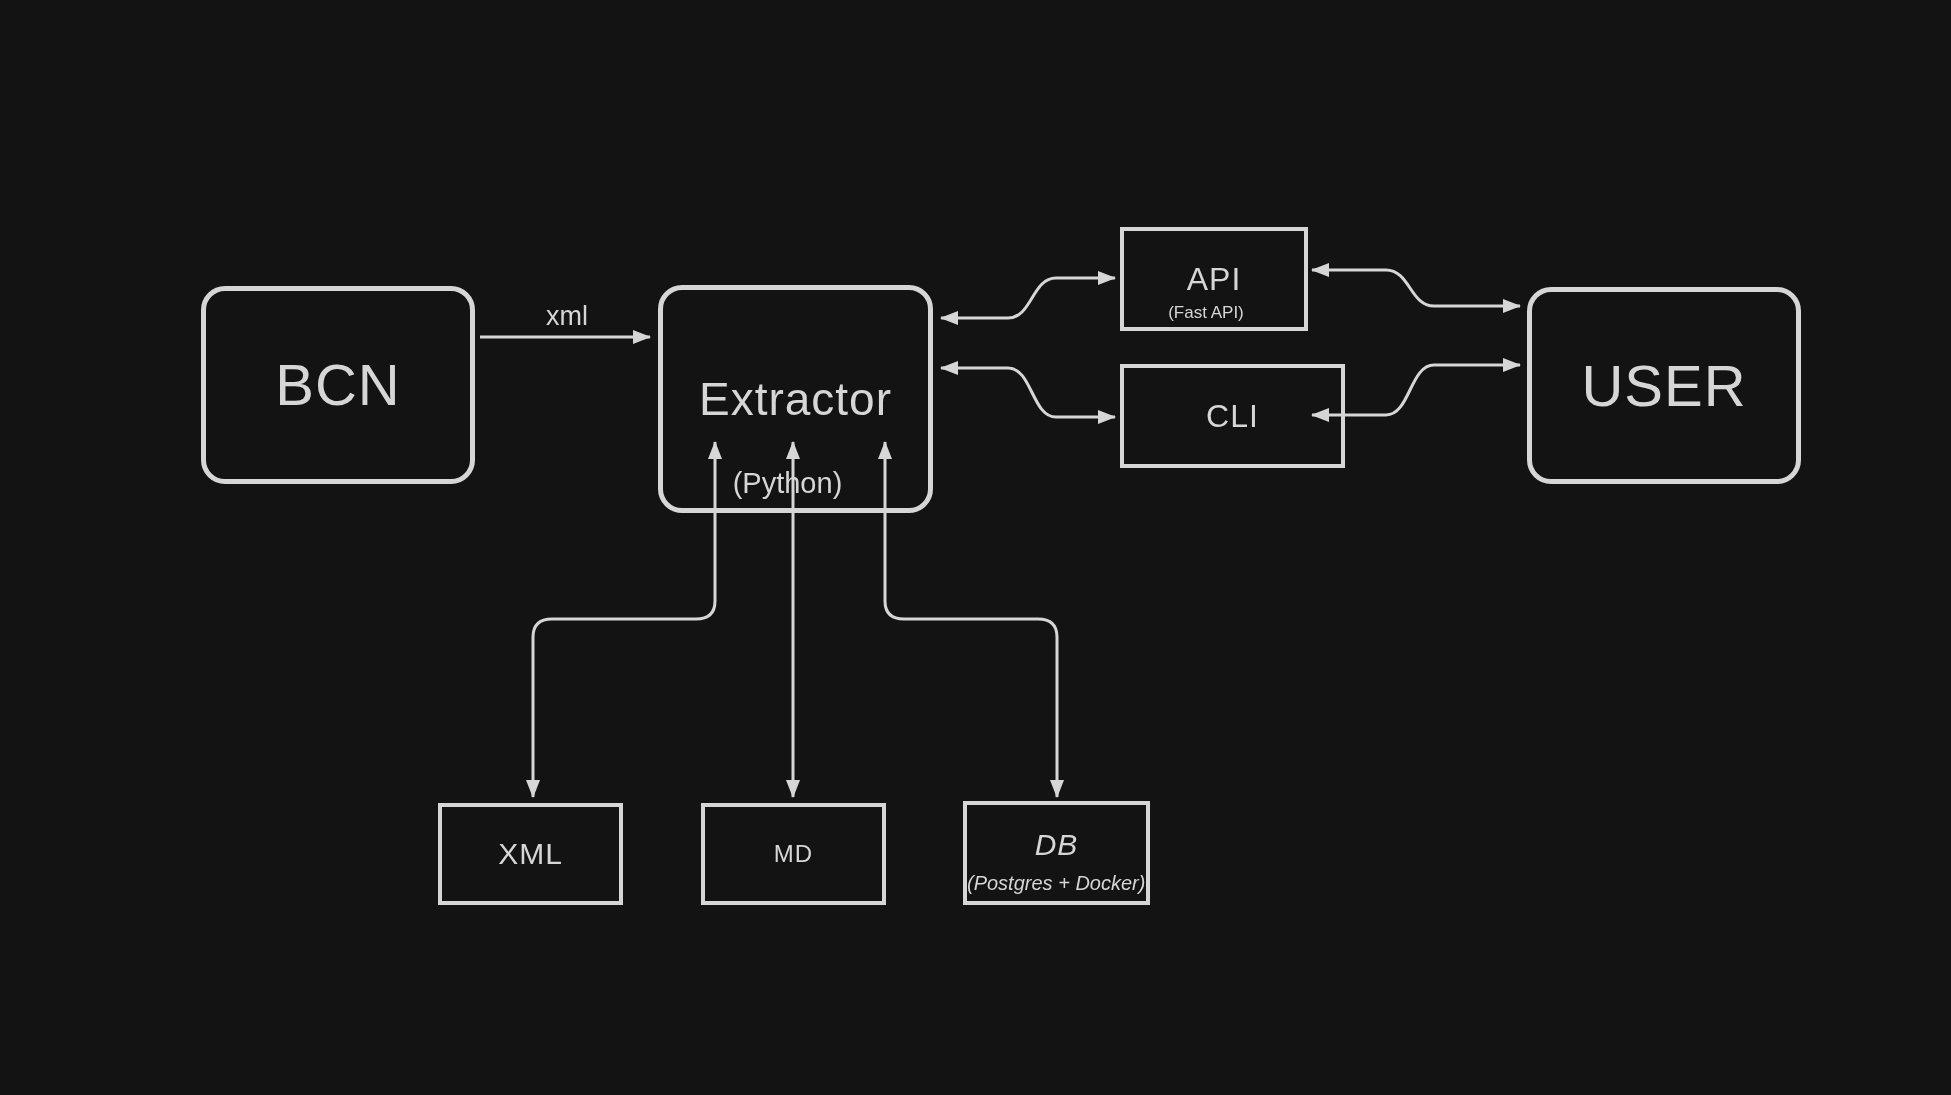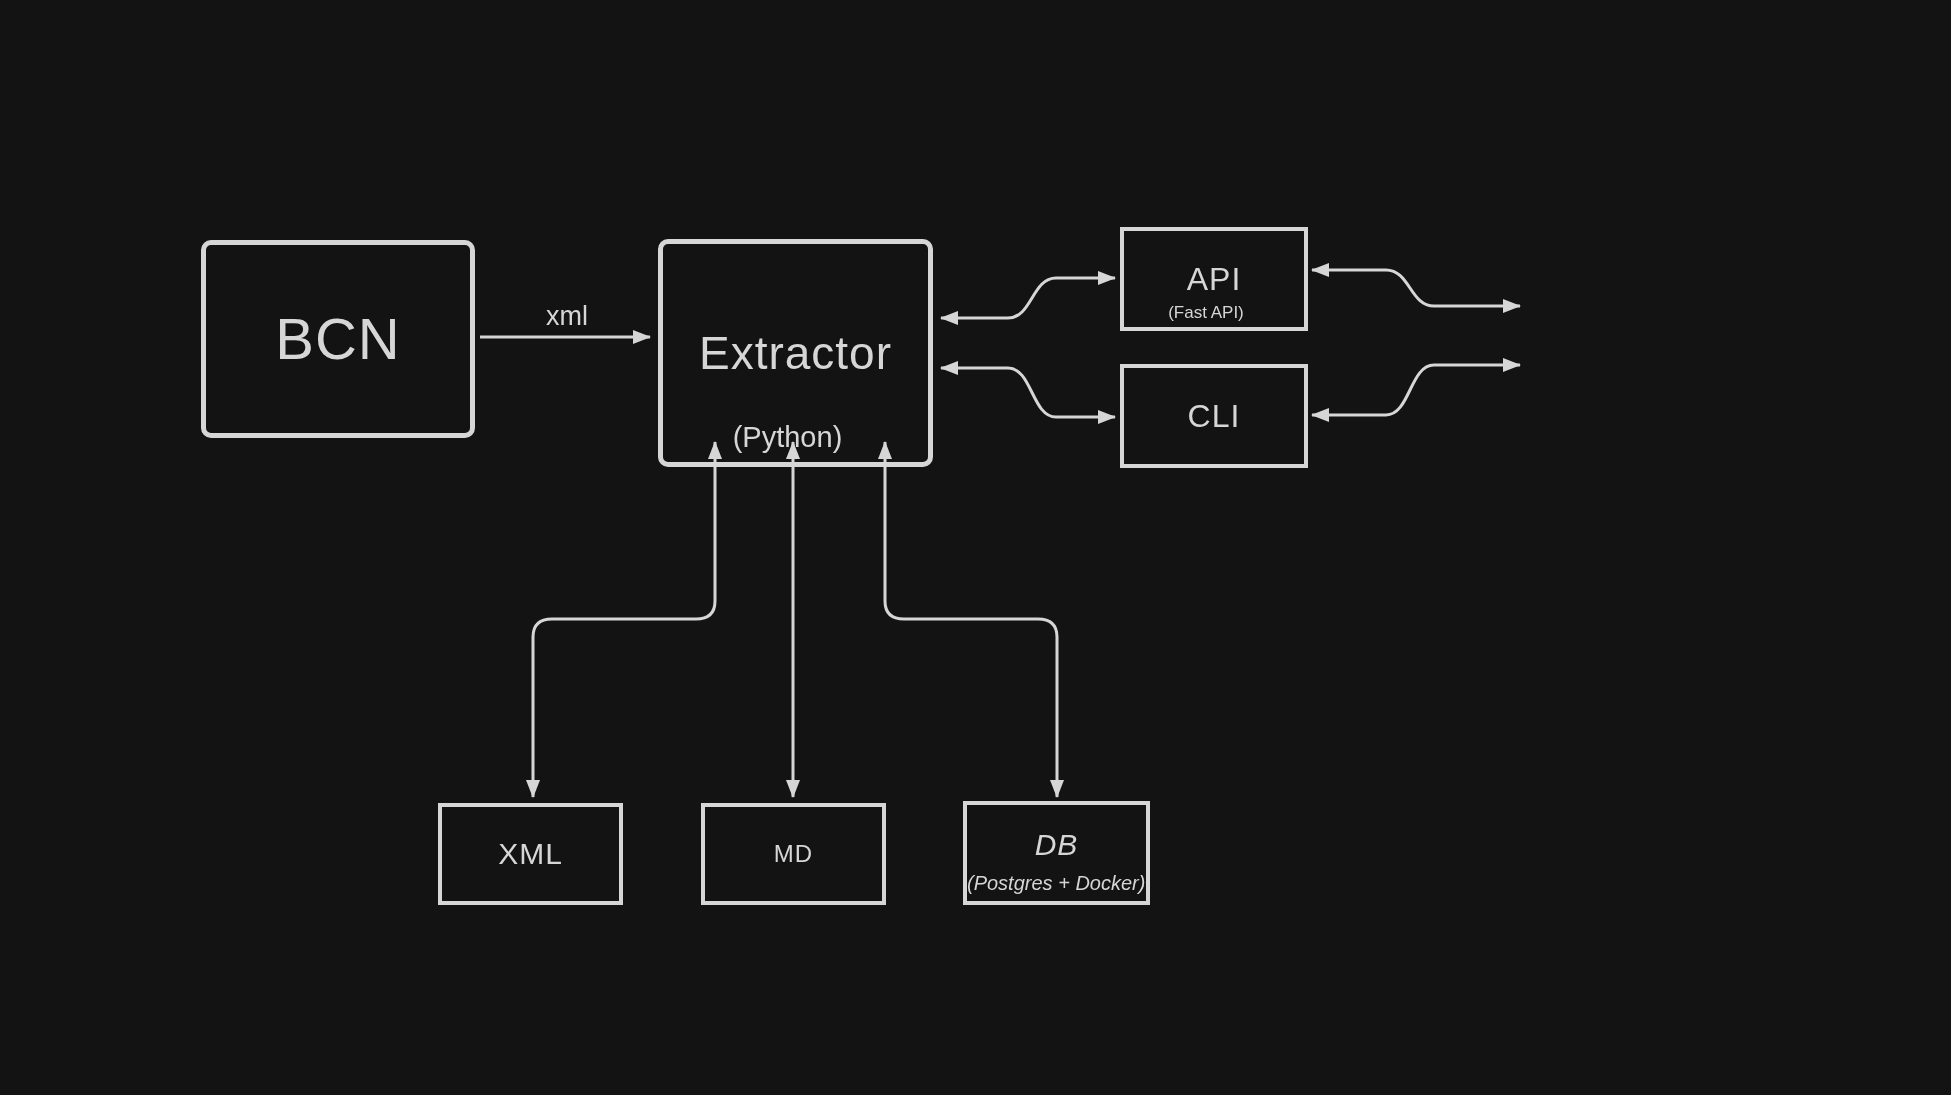--- a/index.html
+++ b/index.html
@@ -33,24 +33,25 @@
     stroke-width: 3;
   }
   .arrowhead {
     fill: var(--line);
     stroke: none;
   }
   .node {
     position: absolute;
     box-sizing: border-box;
     border: 5px solid var(--line);
-    border-radius: 10px;
+    border-radius: 24px;
     display: flex;
     align-items: center;
     justify-content: center;
+    margin-top: 46px;
   }
   .node-rect {
     position: absolute;
     box-sizing: border-box;
     border: 4px solid var(--line);
     border-radius: 0;
     display: flex;
     align-items: center;
     justify-content: center;
   }
@@ -115,24 +116,27 @@
   <div class="node" style="left:658px; top:239px; width:275px; height:228px;">
     <span class="node-label" style="font-size:46px;">Extractor</span>
     <span class="node-sublabel" style="bottom:10px; font-size:29px;">(Python)</span>
   </div>
 
   <div class="node-rect" style="left:1120px; top:227px; width:188px; height:104px;">
     <span class="node-label" style="font-size:32px;">API</span>
     <span class="node-sublabel" style="bottom:6px; font-size:17px;">(Fast API)</span>
   </div>
 
-  <div class="node-rect" style="left:1120px; top:364px; width:188px; height:104px;">
+  <div class="node-rect" style="left:1120px; top:364px; width:225px; height:104px;">
     <span class="node-label" style="font-size:32px;">CLI</span>
   </div>
 
+  <div class="node" style="left:1527px; top:241px; width:274px; height:197px;">
+    <span class="node-label" style="font-size:58px;">USER</span>
+  </div>
 
   <div class="node-rect" style="left:438px; top:803px; width:185px; height:102px;">
     <span class="node-label" style="font-size:30px;">XML</span>
   </div>
 
   <div class="node-rect" style="left:701px; top:803px; width:185px; height:102px;">
     <span class="node-label" style="font-size:24px;">MD</span>
   </div>
 
   <div class="node-rect" style="left:963px; top:801px; width:187px; height:104px;font-style:italic;">

